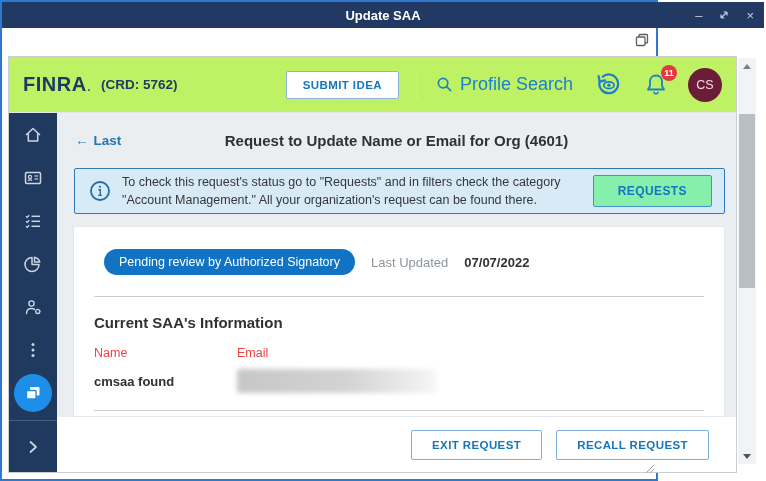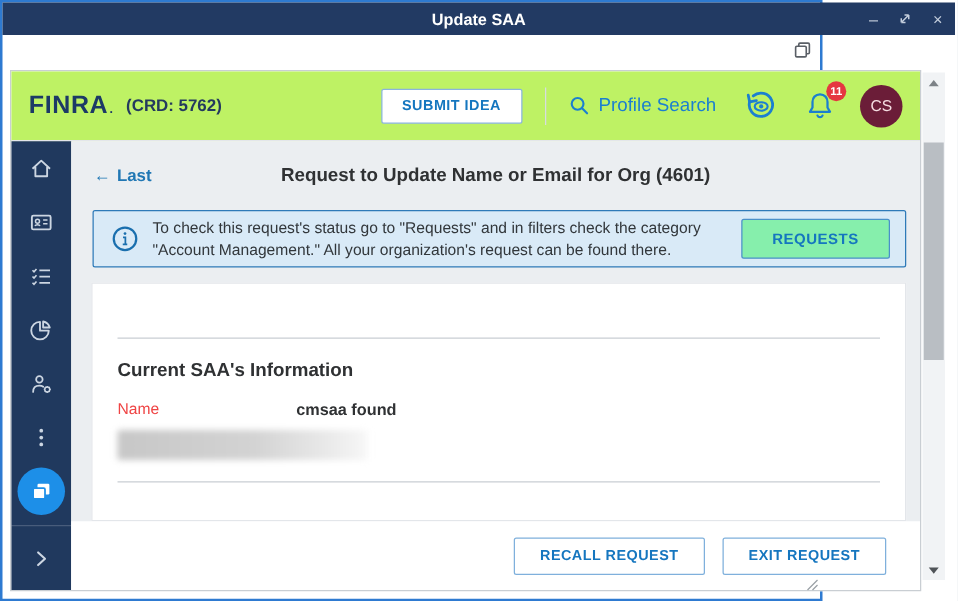--- a/index.html
+++ b/index.html
@@ -40,21 +40,21 @@
   .brand { font-size: 20px; font-weight: 700; color: #1c3a66; letter-spacing: 0.5px; display:flex; align-items:baseline; }
   .brand-mark { font-size: 10px; margin-left: 1px; color:#1c3a66; }
   .crd { margin-left: 10px; font-size: 13.5px; font-weight: 600; color: #243a5e; }
   .header-right { margin-left: auto; display: flex; align-items: center; }
   .btn-outline {
     background: #fff; border: 1px solid #8ab4dd; border-radius: 2px;
     color: #1576bf; font-weight: 700; font-size: 11.5px; letter-spacing: .4px;
     padding: 7px 16px; cursor: pointer; font-family: "Liberation Sans", sans-serif;
   }
   .hdr-divider { width: 1px; height: 30px; background: #d7dce1; margin: 0 18px; }
-  .profile-search { display: flex; align-items: flex-start; gap: 7px; color: #1b7fd0; font-size: 15px; cursor: pointer; }
+  .profile-search { display: flex; align-items: center; gap: 7px; color: #1b7fd0; font-size: 18px; cursor: pointer; }
   .icon-btn { position: relative; margin-left: 22px; cursor: pointer; display:flex; align-items:center; }
   .badge {
     position: absolute; top: -7px; right: -9px; min-width: 16px; height: 16px;
     background: #e53740; color: #fff; border-radius: 8px; font-size: 9px; font-weight: 700;
     display: flex; align-items: center; justify-content: center; padding: 0 3px;
   }
   .avatar {
     margin-left: 20px; width: 34px; height: 34px; border-radius: 50%;
     background: #6b1d38; color: #f6dde2; font-size: 12.5px; font-weight: 400;
     display: flex; align-items: center; justify-content: center; cursor: pointer;
@@ -279,33 +279,39 @@
           <svg class="info-icon" width="22" height="22" viewBox="0 0 22 22">
             <circle cx="11" cy="11" r="9" fill="none" stroke="#1a6fae" stroke-width="1.8"></circle>
             <circle cx="11" cy="6.8" r="1.1" fill="#1a6fae"></circle>
             <path d="M9.4 9.8 h1.9 v5.4 M9.2 15.4 h3.6" fill="none" stroke="#1a6fae" stroke-width="1.4"></path>
           </svg>
           <div class="banner-text">To check this request's status go to "Requests" and in filters check the category "Account Management." All your organization's request can be found there.</div>
           <button class="banner-btn">REQUESTS</button>
         </div>
 
         <div class="card">
+          <div class="status-row">
+            <span class="pill">Pending review by Authorized Signatory</span>
+            <span class="lu-label">Last Updated</span>
+            <span class="lu-value">07/07/2022</span>
+          </div>
           <div class="divider"></div>
           <div class="section-heading">Current SAA's Information</div>
           <div class="info-grid">
             <div class="col-label">Name</div>
+            <div class="col-label">Email</div>
             <div class="name-value">cmsaa  found</div>
             <div class="email-redacted"></div>
           </div>
           <div class="card-bottom-divider"></div>
         </div>
 
         <div class="app-footer">
+          <button class="footer-btn">EXIT REQUEST</button>
           <button class="footer-btn">RECALL REQUEST</button>
-          <button class="footer-btn">EXIT REQUEST</button>
         </div>
       </div>
     </div>
   </div>
 
   <div class="scrollbar">
     <div class="sb-arrow sb-up">
         <div class="tri-up"></div>
       </div>
     <div class="sb-thumb"></div>

